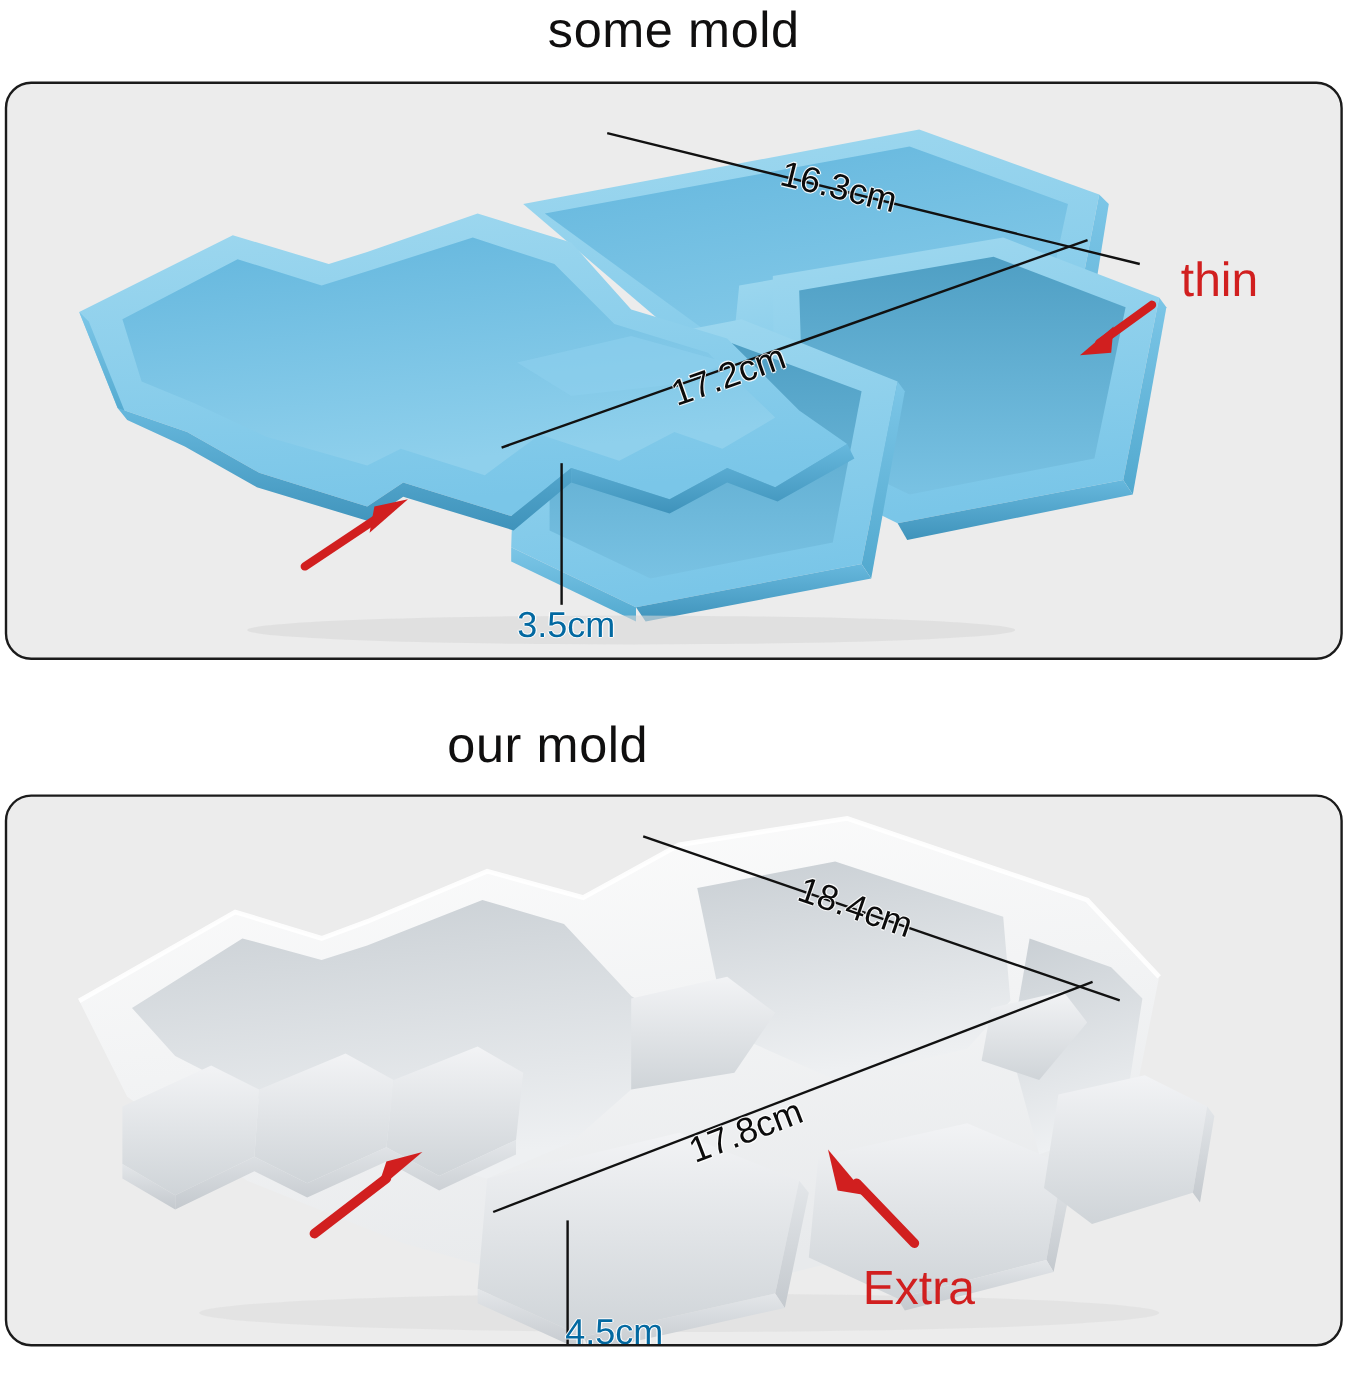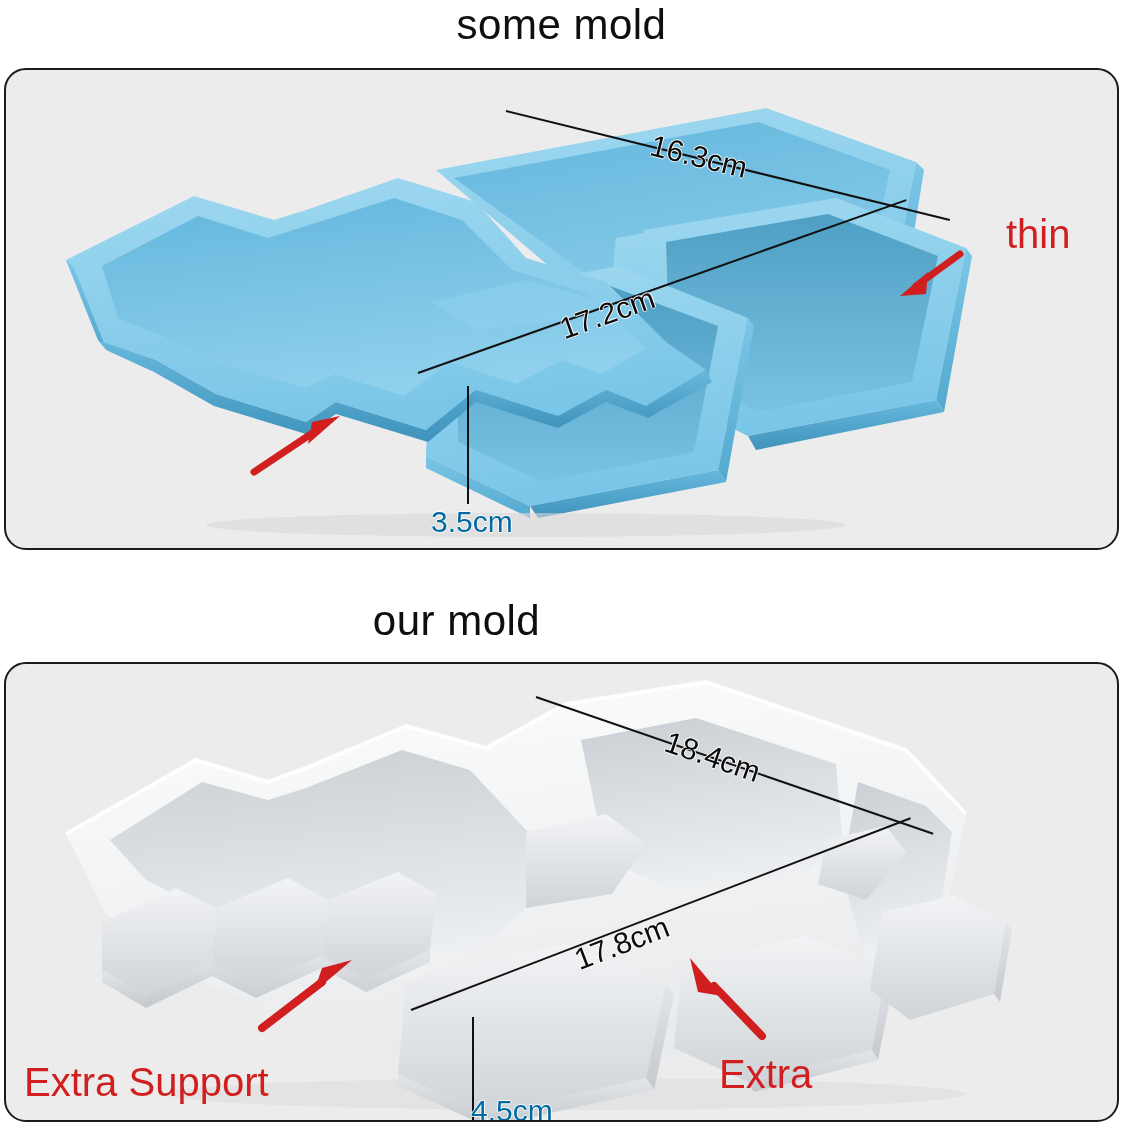--- a/index.html
+++ b/index.html
@@ -197,21 +197,21 @@
       <div class="dim-line" style="left:412px; top:302px; width:518px; transform: rotate(-19.5deg);"></div>
       <div class="dim-label" style="left:555px; top:243px; transform: rotate(-19.5deg); transform-origin: 0 50%;">17.2cm</div>
 
       <div class="dim-line" style="left:462px; top:315px; width:118px; transform: rotate(90deg);"></div>
       <div class="vert-label" style="left:425px; top:435px;">3.5cm</div>
 
       <svg class="arrow" style="left:880px; top:178px; width:80px; height:60px;" viewBox="0 0 80 60">
         <path d="M74,6 L30,38" stroke="#d11f1f" stroke-width="7" stroke-linecap="round" fill="none"></path>
         <path d="M14,48 L42,24 L40,46 Z" fill="#d11f1f"></path>
       </svg>
-      <div class="anno anno-thin" style="left:1000px; top:144px;">thin</div>
+      <div class="anno anno-thin" style="left:978px; top:144px;">thin</div>
 
       <svg class="arrow" style="left:240px; top:340px; width:110px; height:70px;" viewBox="0 0 110 70">
         <path d="M8,62 L68,22" stroke="#d11f1f" stroke-width="7" stroke-linecap="round" fill="none"></path>
         <path d="M94,6 L62,34 L66,12 Z" fill="#d11f1f"></path>
       </svg>
 
     </div>
   </div>
 
   <div class="section-title" id="title-our">our mold</div>
@@ -294,21 +294,20 @@
       <div class="dim-line" style="left:405px; top:345px; width:535px; transform: rotate(-21deg);"></div>
       <div class="dim-label" style="left:570px; top:280px; transform: rotate(-21deg); transform-origin: 0 50%;">17.8cm</div>
 
       <div class="dim-line" style="left:467px; top:352px; width:110px; transform: rotate(90deg);"></div>
       <div class="vert-label" style="left:465px; top:430px;">4.5cm</div>
 
       <svg class="arrow" style="left:250px; top:290px; width:110px; height:80px;" viewBox="0 0 110 80">
         <path d="M6,74 L66,28" stroke="#d11f1f" stroke-width="8" stroke-linecap="round" fill="none"></path>
         <path d="M96,6 L58,38 L66,14 Z" fill="#d11f1f"></path>
       </svg>
-      <div class="anno anno-lg" style="left:18px; top:398px;">Extra Support</div>
 
       <svg class="arrow" style="left:660px; top:288px; width:110px; height:90px;" viewBox="0 0 110 90">
         <path d="M96,84 L48,34" stroke="#d11f1f" stroke-width="8" stroke-linecap="round" fill="none"></path>
         <path d="M24,6 L56,44 L32,40 Z" fill="#d11f1f"></path>
       </svg>
       <div class="anno anno-md" style="left:713px; top:390px;">Extra</div>
 
     </div>
   </div>
 

